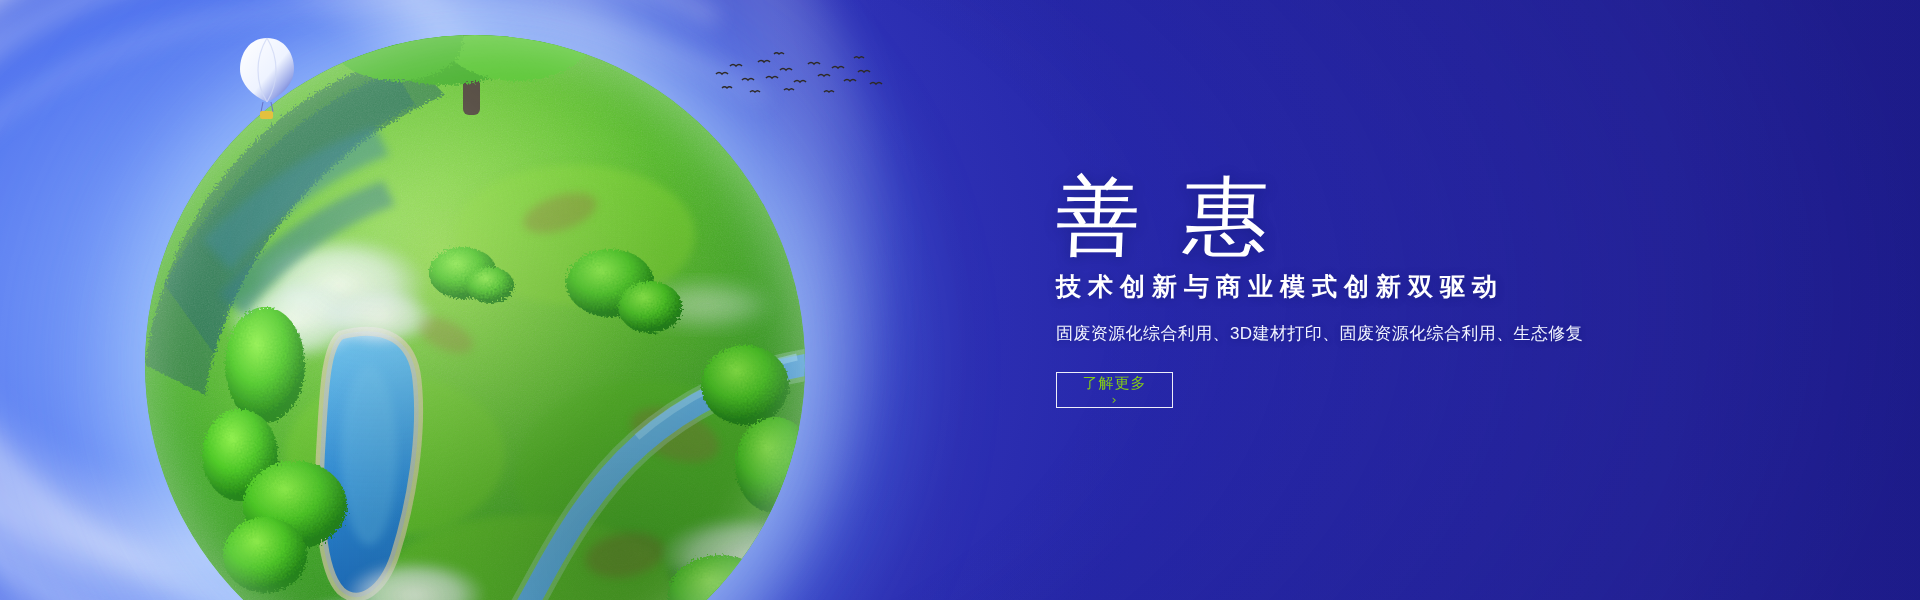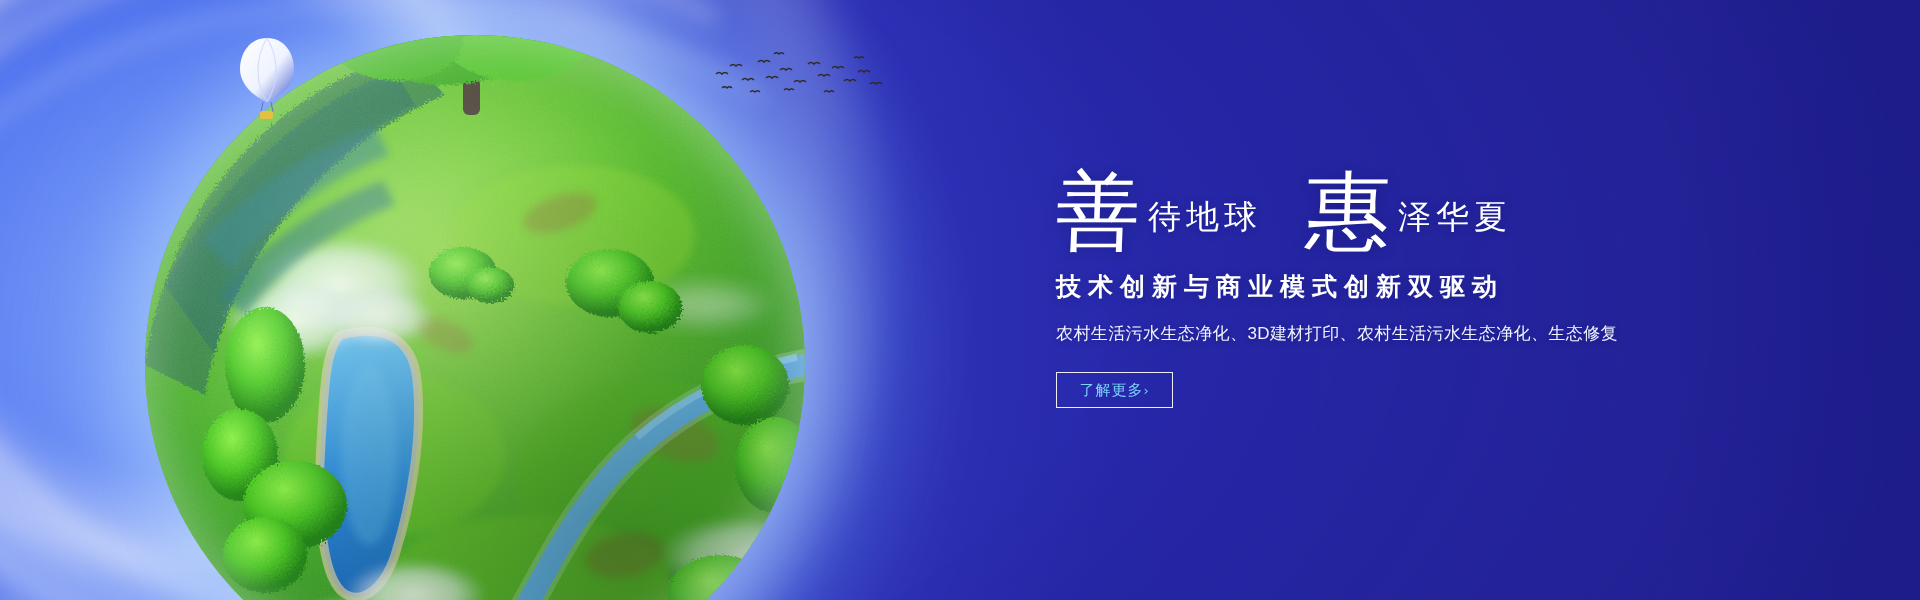--- a/index.html
+++ b/index.html
@@ -125,25 +125,26 @@
   }
   .cta{
     margin-top:27px;
     display:inline-flex;
     align-items:center;
     justify-content:center;
     width:117px;
     height:36px;
     border:1px solid rgba(255,255,255,.92);
     background:transparent;
-    color:#7dd3fc;
+    color:#84cc16;
     font-size:15px;
     letter-spacing:1px;
     cursor:pointer;
     font-family:"DejaVu Sans","Liberation Sans",sans-serif;
+    flex-direction:column;
   }
   .cta .chev{ font-size:13px; line-height:1; opacity:.95; }
 </style>
 </head>
 <body>
 
 <div class="banner">
 
   <div class="sky"></div>
   <div class="sky-right"></div>
@@ -372,31 +373,29 @@
     </svg>
   </div>
 
   <div class="sky-vig"></div>
 
   <div class="content">
 
     <div class="headline">
       <span class="hl-group">
         <span class="hl-big">善</span>
-        <span class="hl-small">待地球</span>
       </span>
       <span class="hl-group">
         <span class="hl-big">惠</span>
-        <span class="hl-small">泽华夏</span>
       </span>
     </div>
 
     <div class="subtitle">技术创新与商业模式创新双驱动</div>
 
-    <div class="desc">农村生活污水生态净化、3D建材打印、农村生活污水生态净化、生态修复</div>
+    <div class="desc">固废资源化综合利用、3D建材打印、固废资源化综合利用、生态修复</div>
 
     <button class="cta">
       <span>了解更多</span>
       <span class="chev">›</span>
     </button>
 
   </div>
 
 </div>
 

